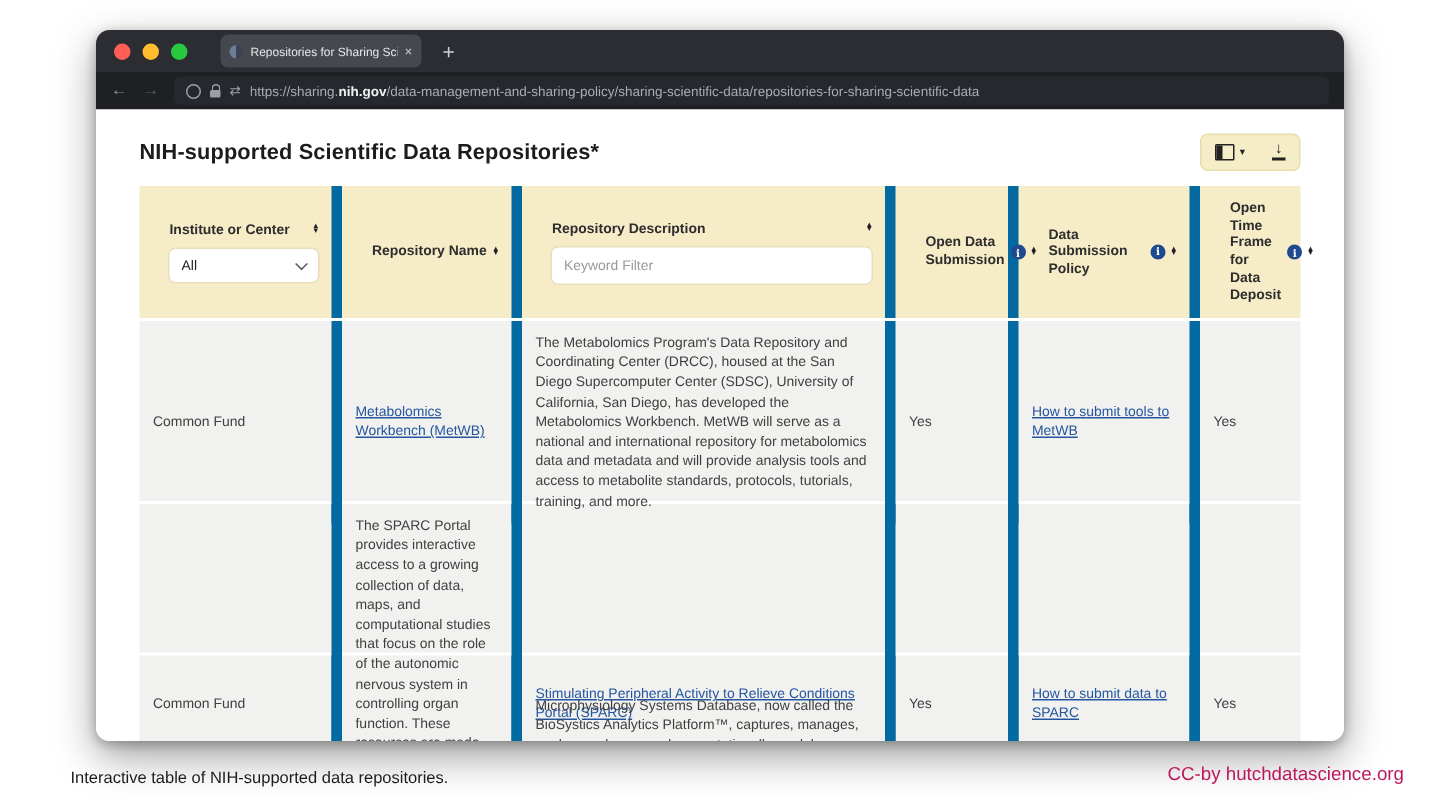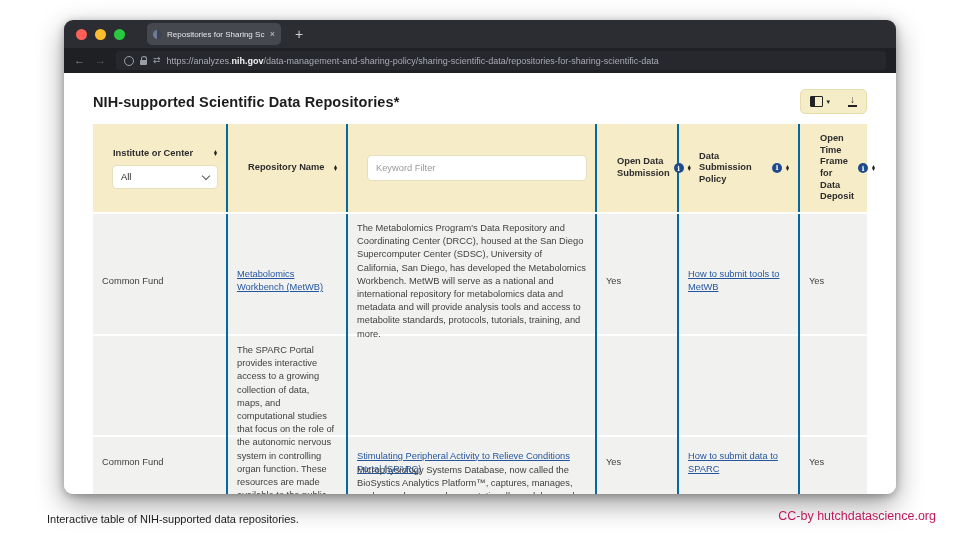--- a/index.html
+++ b/index.html
@@ -44,21 +44,21 @@
   .cols-ic{width:11px;height:9px;border:1.5px solid #222;border-radius:1px;position:relative;display:inline-block;}
   .cols-ic::before{content:"";position:absolute;left:0;top:0;bottom:0;width:4px;background:#222;}
   .caret{font-size:7px;color:#222;line-height:1;}
   .dl-wrap{display:inline-flex;flex-direction:column;align-items:center;line-height:1;}
   .dl-arrow{font-size:10px;font-weight:bold;color:#222;line-height:.8;}
   .dl-bar{width:9px;height:2px;background:#222;margin-top:1px;}
 
   
   .table{margin:0 29px;font-size:9.3px;color:#3f3f3f;}
   .trow{display:grid;grid-template-columns:135px 120px 249px 82px 121px 66px;border-bottom:2px solid #fff;}
-  .cell{padding:8px 9px;border-right:2px solid #0369a1;display:flex;align-items:center;box-sizing:border-box;}
+  .cell{padding:8px 9px;border-right:7px solid #0369a1;display:flex;align-items:center;box-sizing:border-box;}
   .cell:last-child{border-right:none;}
   .thead{background:#f6ecc8;height:88px;}
   .thead .cell{flex-direction:column;align-items:stretch;justify-content:center;gap:7px;color:#2d2d2d;padding-left:20px;}
   .hlabel-row{display:flex;align-items:center;justify-content:space-between;gap:4px;}
   .hlabel{font-weight:bold;line-height:1.25;}
   .hicons{display:flex;align-items:center;gap:4px;flex:0 0 auto;}
   .sort{display:inline-flex;flex-direction:column;align-items:center;line-height:.55;font-size:6px;color:#222;}
   .info{width:10px;height:10px;border-radius:50%;background:#1f4b8e;color:#fff;font-size:7px;font-weight:bold;
         display:inline-flex;align-items:center;justify-content:center;font-family:"DejaVu Serif",serif;flex:0 0 auto;}
   .filter-select{background:#fff;border-radius:4px;height:22px;display:flex;align-items:center;
@@ -100,21 +100,21 @@
       <div class="newtab">+</div>
     </div>
 
     <div class="urlbar">
       <span class="nav-arrow">←</span>
       <span class="nav-arrow dim">→</span>
       <div class="urlfield">
         <span class="shield-ic"></span>
         <span class="lock-ic"></span>
         <span class="swap-ic">⇄</span>
-        <span class="url"><span>https://analyzes.</span><b>nih.gov</b><span>/data-management-and-sharing-policy/sharing-scientific-data/repositories-for-sharing-scientific-data</span></span>
+        <span class="url"><span>https://sharing.</span><b>nih.gov</b><span>/data-management-and-sharing-policy/sharing-scientific-data/repositories-for-sharing-scientific-data</span></span>
       </div>
     </div>
 
     <div class="content">
 
       <div class="content-head">
         <h1 class="page-title">NIH-supported Scientific Data Repositories*</h1>
         <div class="tools">
           <button class="tool-btn">
             <span class="cols-ic"></span>
@@ -155,20 +155,29 @@
               <span class="hicons">
                   <span class="sort">
                     <span>▴</span>
                     <span>▾</span>
                   </span>
                 </span>
             </div>
           </div>
 
           <div class="cell">
+            <div class="hlabel-row">
+              <span class="hlabel">Repository Description</span>
+              <span class="hicons">
+                  <span class="sort">
+                    <span>▴</span>
+                    <span>▾</span>
+                  </span>
+                </span>
+            </div>
             <input class="filter-input" type="text" placeholder="Keyword Filter" style="">
           </div>
 
           <div class="cell">
             <div class="hlabel-row">
               <span class="hlabel">Open Data Submission</span>
               <span class="hicons">
                 <span class="info">i</span>
                 <span class="sort">
                     <span>▴</span>

